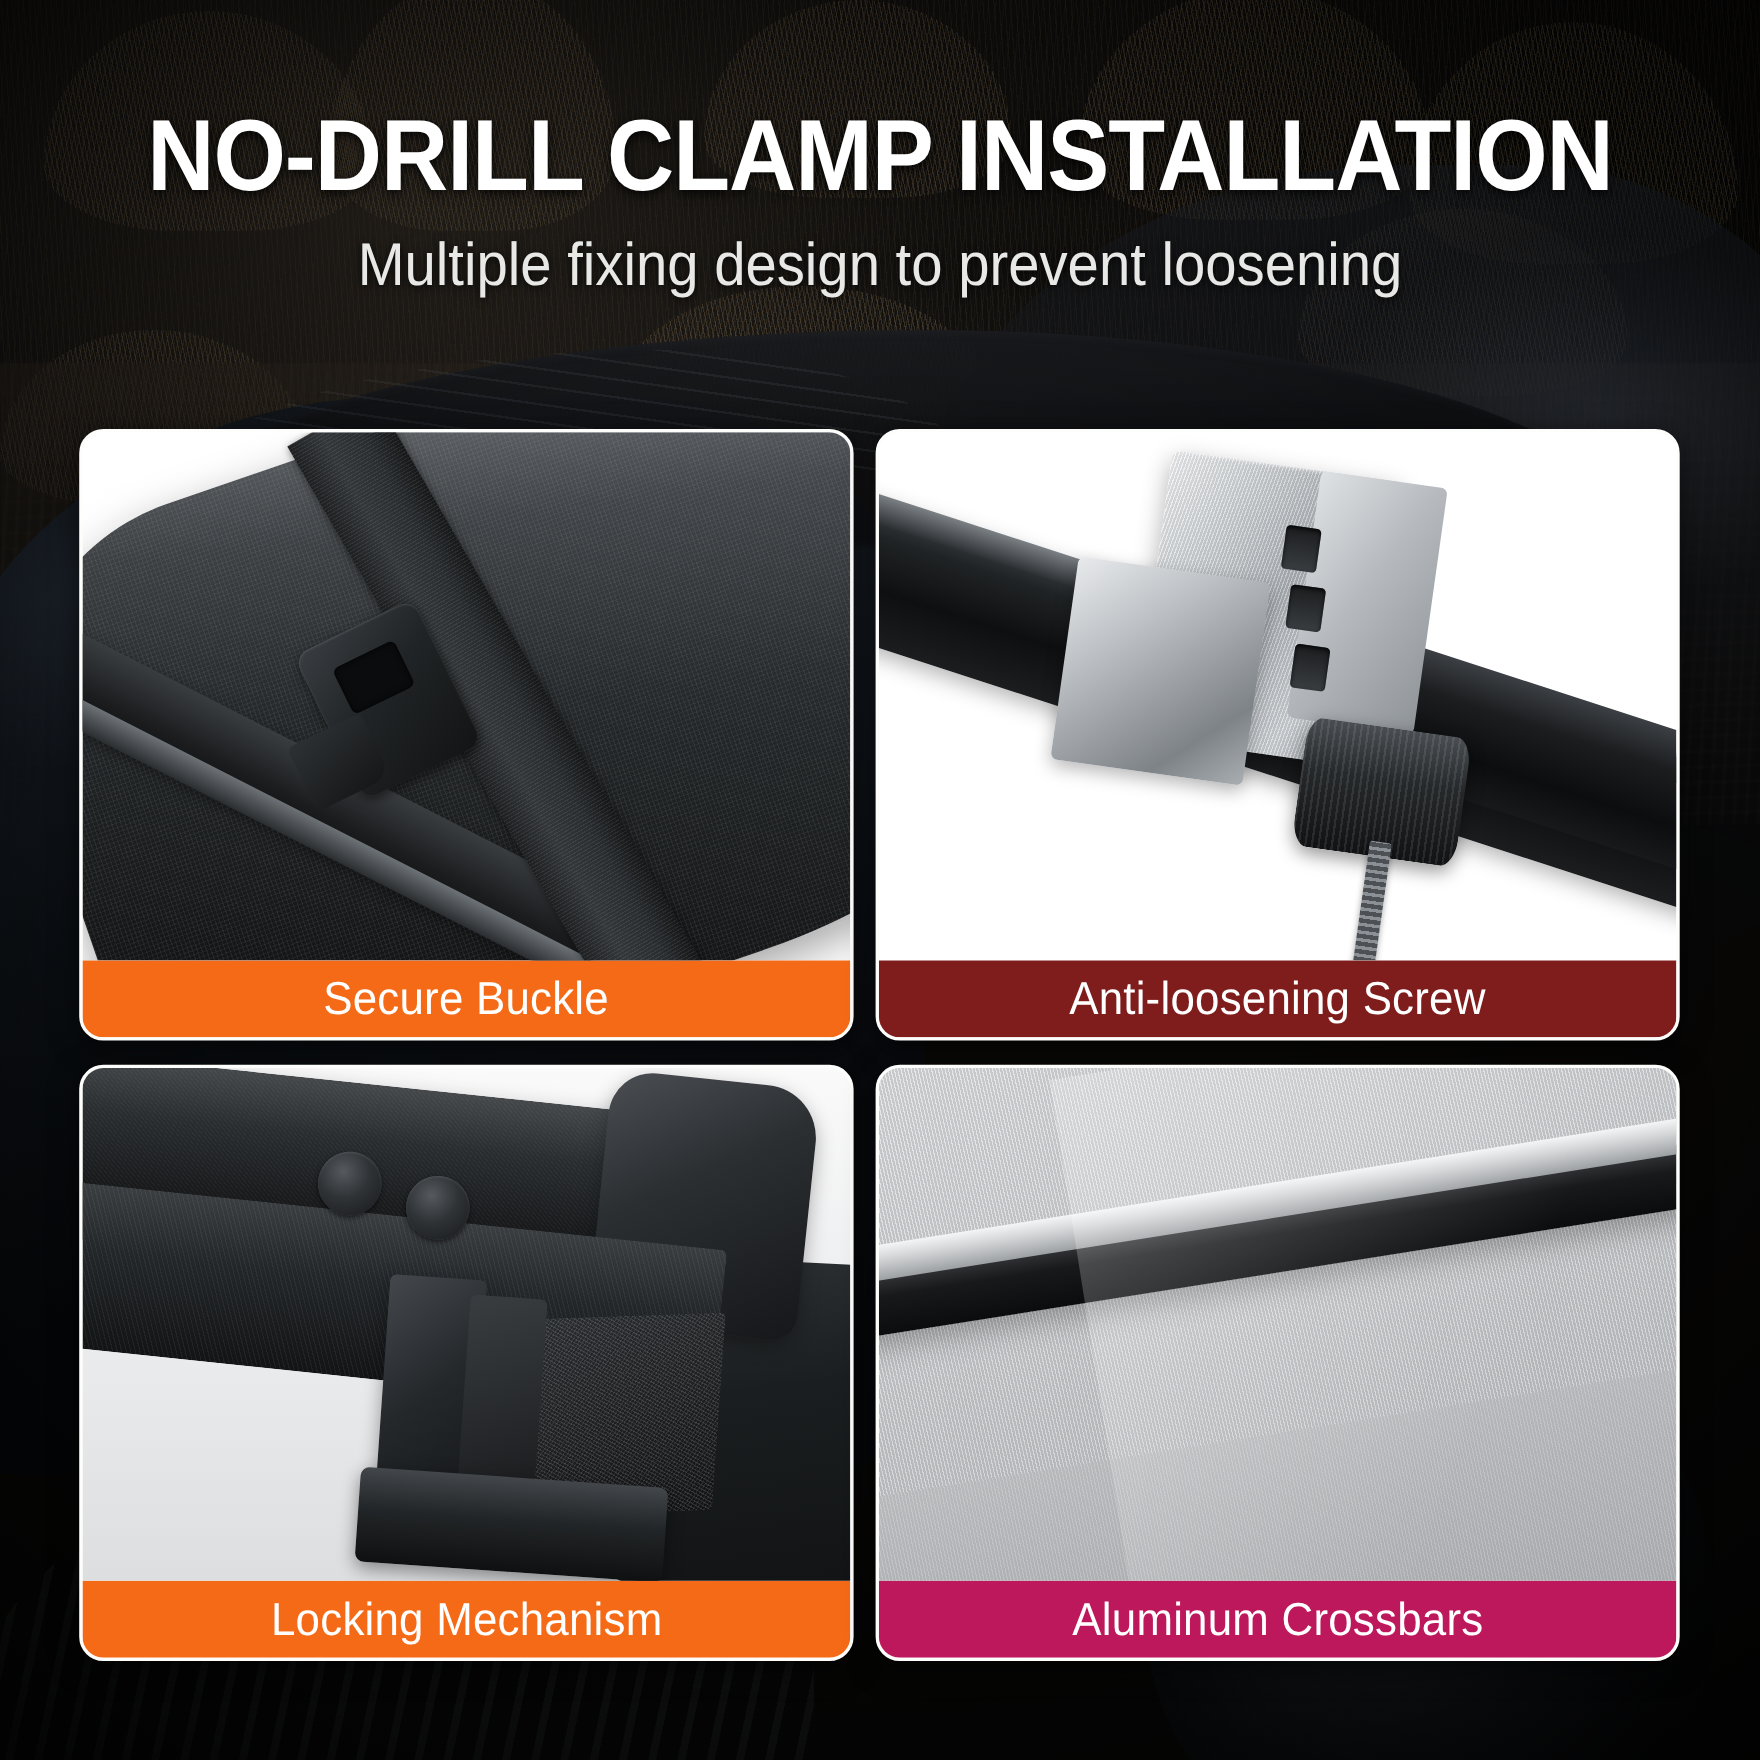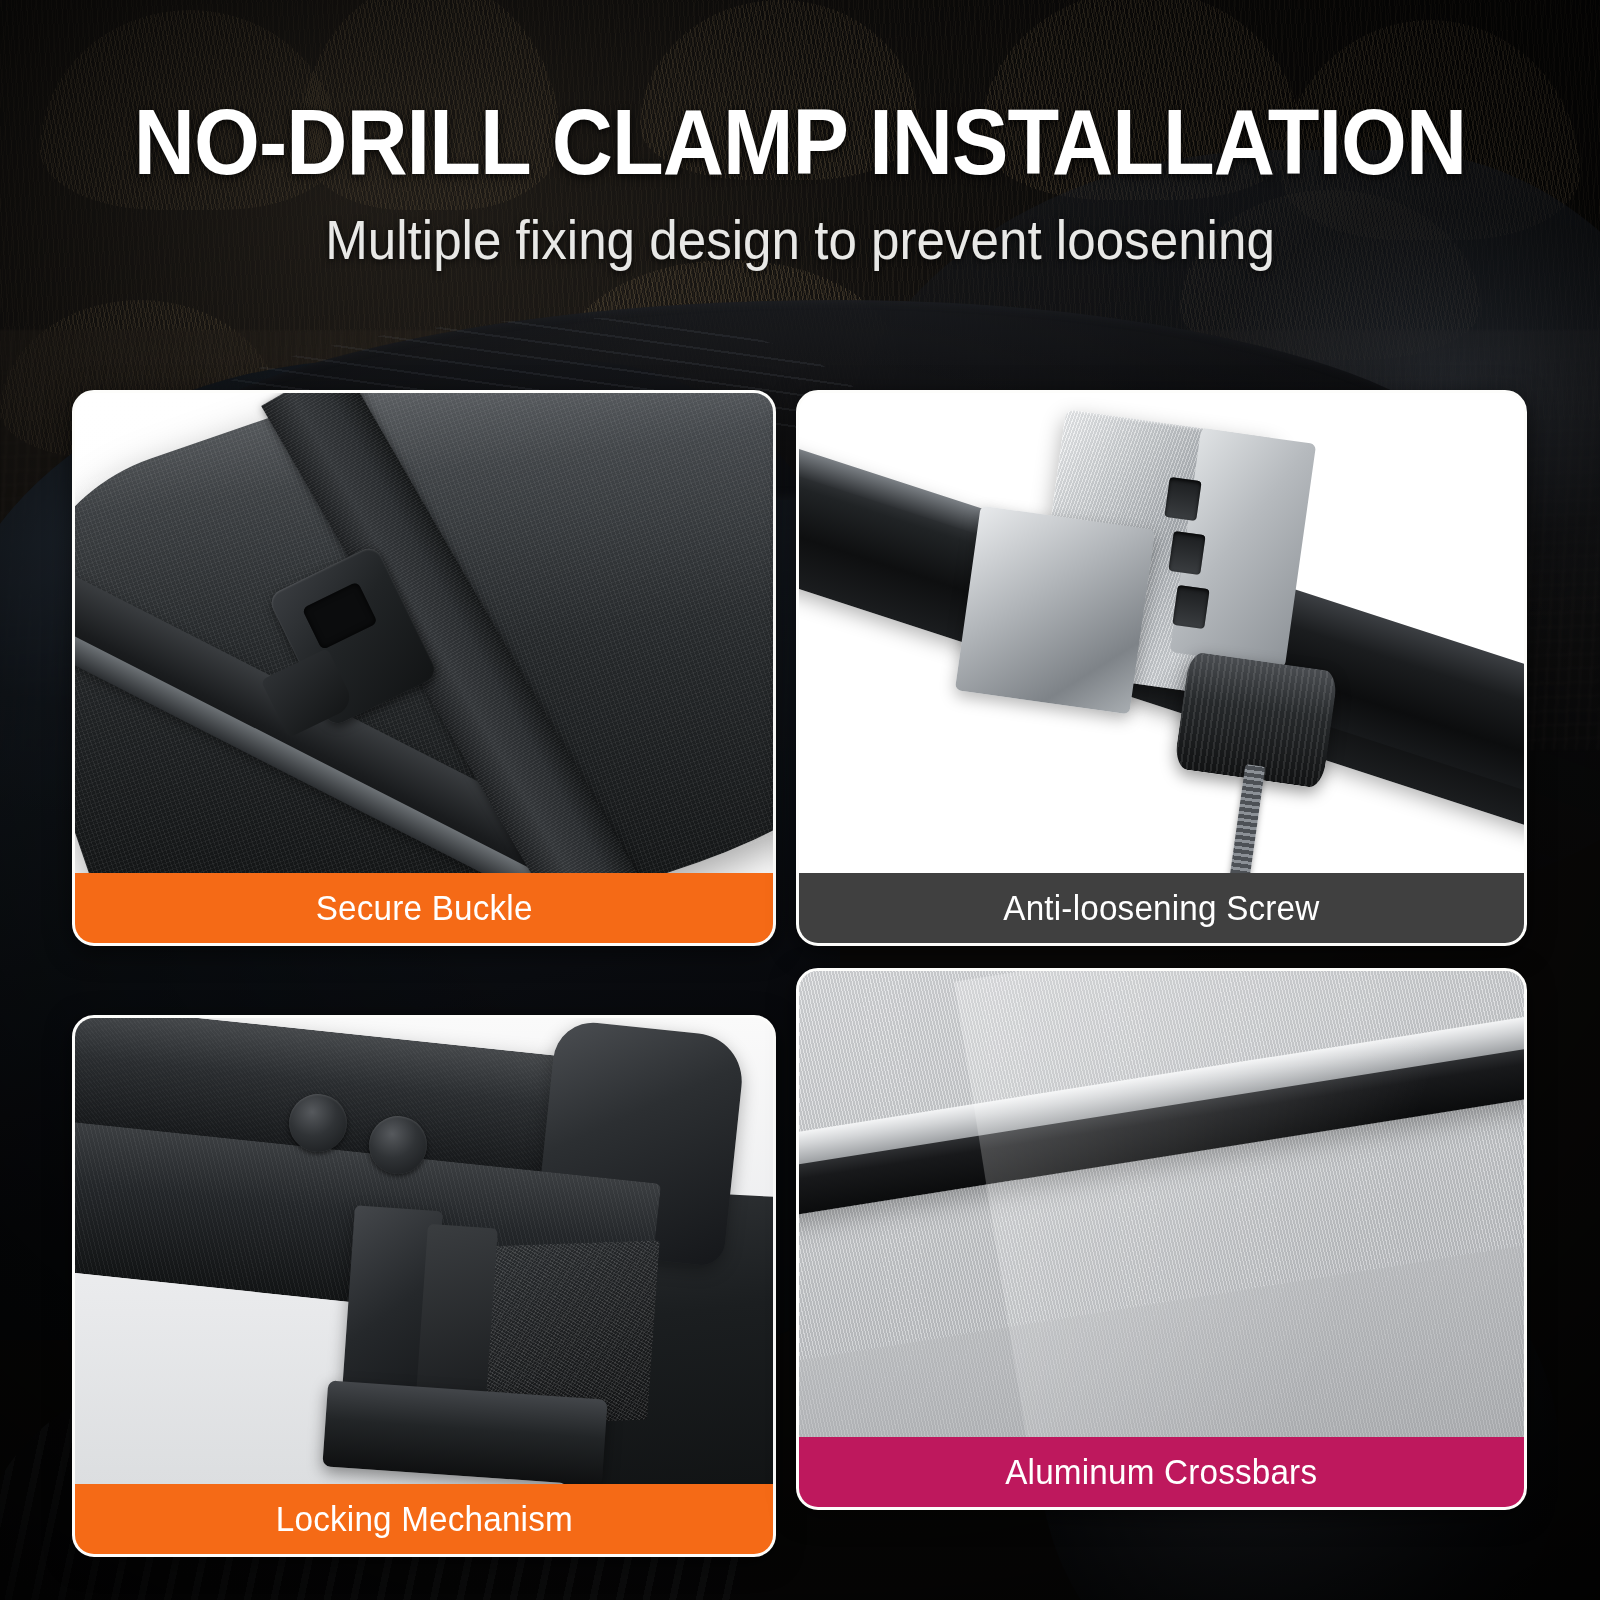--- a/index.html
+++ b/index.html
@@ -134,31 +134,31 @@
     position:absolute;
     border-radius:22px;
     overflow:hidden;
     background:#ffffff;
     border:3px solid #fdfdfb;
     box-shadow:0 6px 26px rgba(0,0,0,.55);
     display:flex; flex-direction:column;
   }
   .p-tl { left:72px;  top:390px;  width:704px; height:556px; }
   .p-tr { left:796px; top:390px;  width:731px; height:556px; }
-  .p-bl { left:72px;  top:1015px;  width:704px; height:542px; }
+  .p-bl { left:72px;  top:968px;  width:704px; height:542px; }
   .p-br { left:796px; top:968px;  width:731px; height:542px; }
 
   .photo { position:relative; flex:1 1 auto; overflow:hidden; background:#fff; }
 
   .caption {
     flex:0 0 auto;
     height:70px;
     display:flex; align-items:center; justify-content:center;
     color:#ffffff;
-    font-size:35px;
+    font-size:42px;
     font-family:"Liberation Sans Narrow","Liberation Sans", sans-serif;
     letter-spacing:.2px;
     transform-origin:center;
     white-space:nowrap;
   }
   .caption span { display:inline-block; transform:scaleX(.95); }
 
   
   .ph1 { background:linear-gradient(180deg,#ffffff 0%, #fdfdfd 100%); }
   .ph1 .roll {
@@ -452,21 +452,21 @@
           <div class="clamp-tex"></div>
         </div>
         <div class="clamp-back"></div>
         <div class="clamp-jaw"></div>
         <div class="slot s1"></div>
         <div class="slot s2"></div>
         <div class="slot s3"></div>
         <div class="knob"></div>
         <div class="screw"></div>
       </div>
-      <div class="caption" style="background:#404040">
+      <div class="caption" style="background:#7f1d1d">
         <span>Anti-loosening Screw</span>
       </div>
     </div>
 
     <div class="panel p-bl">
       <div class="photo ph3">
         <div class="fabric"></div>
         <div class="lrail"></div>
         <div class="lrail-cap"></div>
         <div class="lbody"></div>

